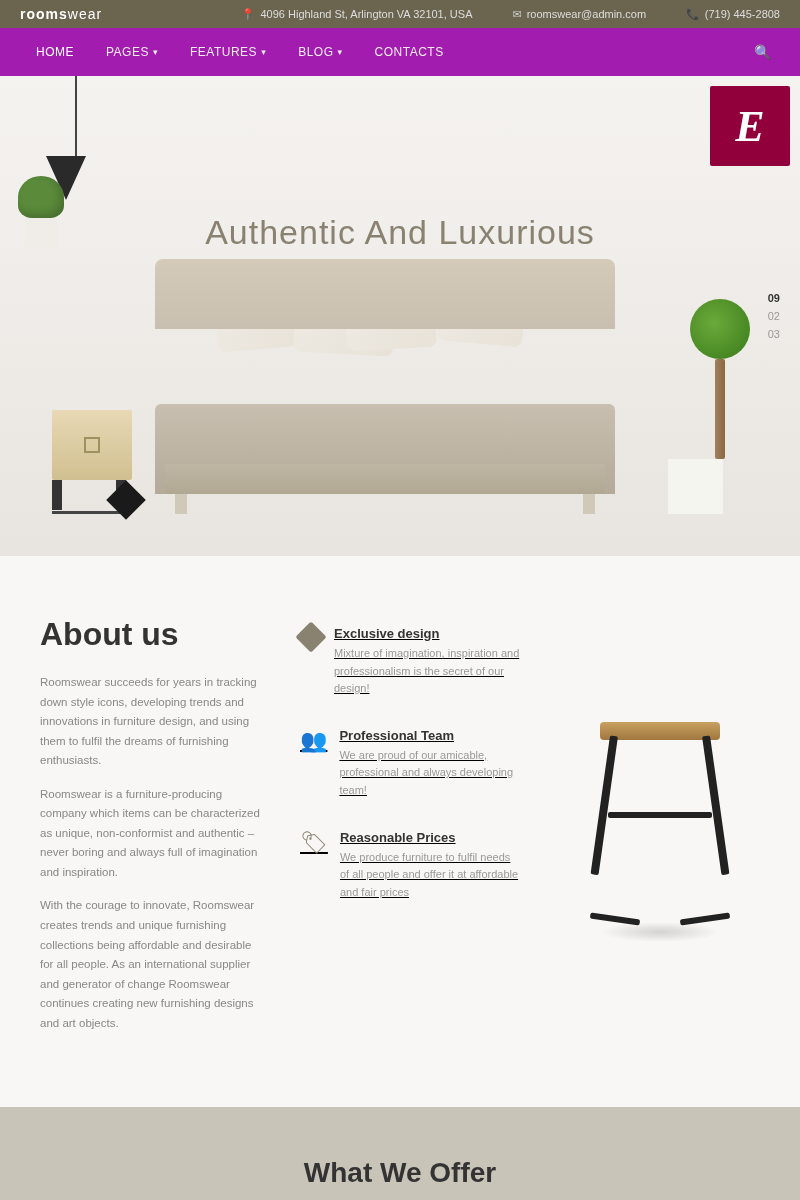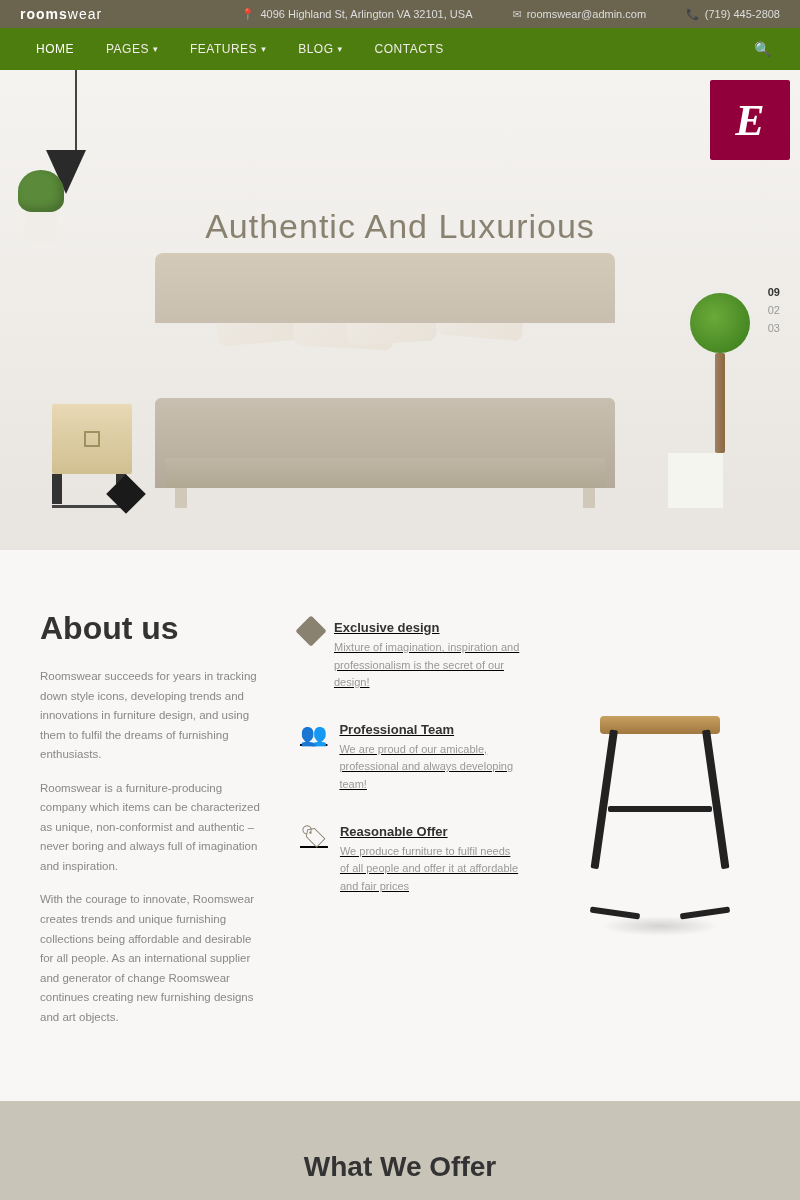--- a/index.html
+++ b/index.html
@@ -21,25 +21,25 @@
       font-weight: 300;
       letter-spacing: 1px;
       margin-right: auto;
     }
     .top-bar .logo span { font-weight: 700; }
     .top-bar .top-info { display: flex; align-items: center; gap: 5px; color: #ddd; font-size: 11px; }
     .top-bar .top-info + .top-info { margin-left: 16px; }
 
     
     nav {
-      background: #4d7c0f;
+      background: #a21caf;
       display: flex;
       align-items: center;
       padding: 12px 20px;
-      height: 42px;
+      height: 48px;
     }
     nav .nav-item {
       color: #f0ede8;
       font-size: 12px;
       font-weight: 500;
       letter-spacing: 0.5px;
       padding: 0 16px;
       height: 42px;
       display: flex;
       align-items: center;
@@ -467,21 +467,21 @@
         <div>
           <div class="feature-title">Professional Team</div>
           <div class="feature-desc">We are proud of our amicable, professional and always developing team!</div>
         </div>
       </div>
     </div>
     <div class="feature-item">
       <div class="feature-header">
         <div style="flex-shrink:0; font-size:22px; color:#8a8270;">🏷</div>
         <div>
-          <div class="feature-title">Reasonable Offer</div>
+          <div class="feature-title">Reasonable Prices</div>
           <div class="feature-desc">We produce furniture to fulfil needs of all people and offer it at affordable and fair prices</div>
         </div>
       </div>
     </div>
   </div>
 
   <div class="about-right">
 
     <div class="bar-stool">
       <div class="stool-seat"></div>

